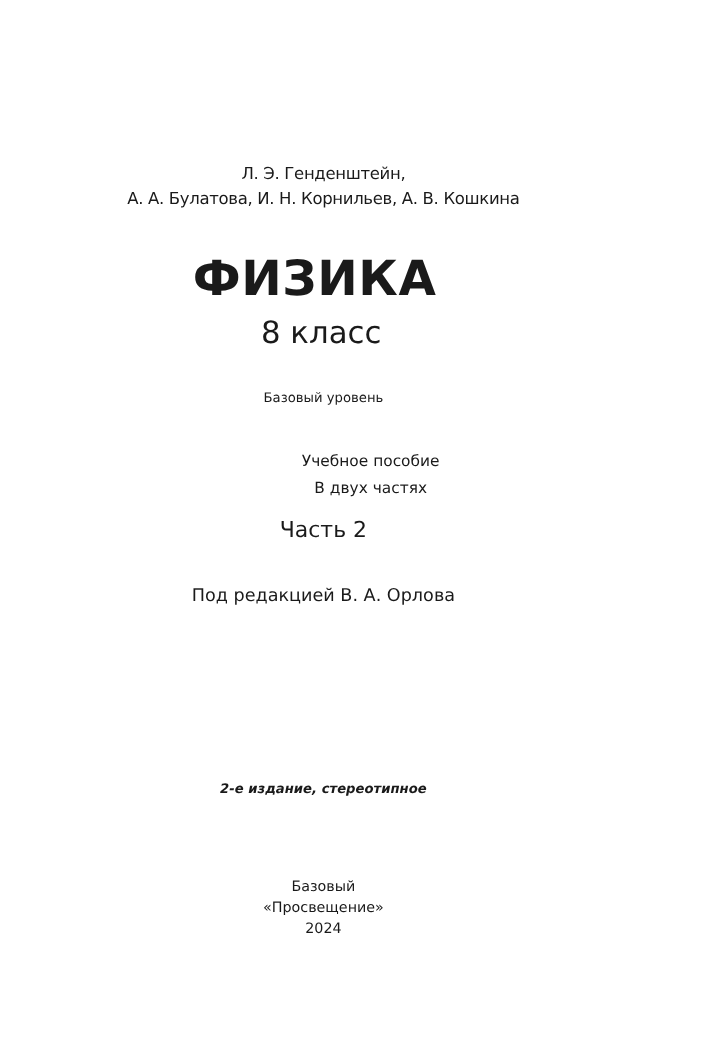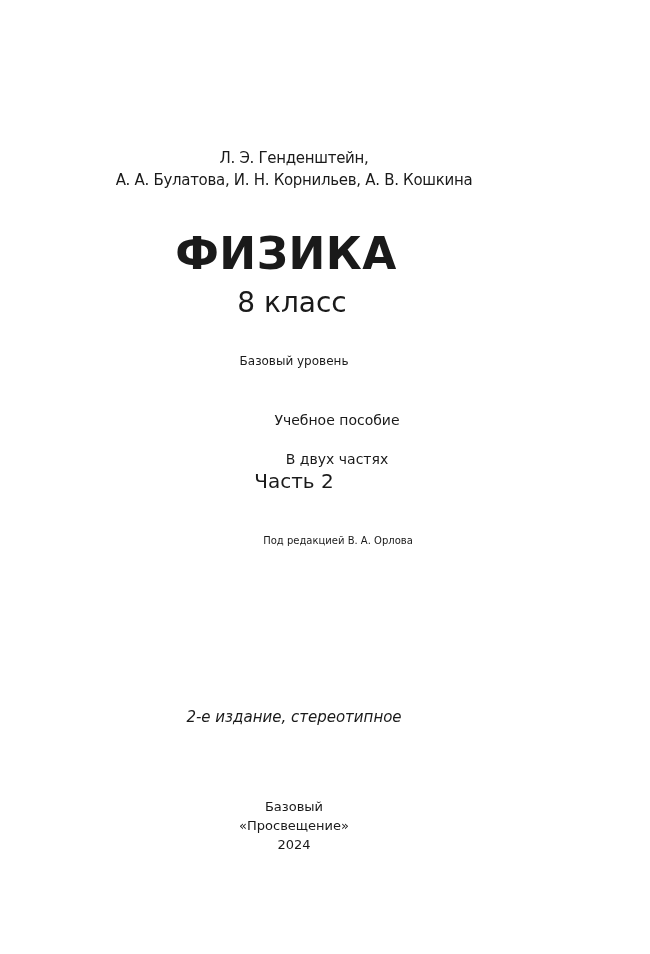--- a/index.html
+++ b/index.html
@@ -48,28 +48,28 @@
     .small {
       font-size: 14px;
       line-height: 24px;
       padding-left: 43px;
     }
     .part {
       font-size: 20px;
       line-height: 28px;
     }
     .editor {
-      font-size: 10px;
+      font-size: 16px;
       line-height: 20px;
-      padding-left: 44px;
     }
     .edition {
       font-style: italic;
-      font-size: 15px;
+      font-size: 12px;
       line-height: 14px;
+      font-weight: bold;
     }
     .publisher {
       font-size: 13px;
       line-height: 19px;
     }
   </style>
 </head>
 <body>
 
 <div>
@@ -77,21 +77,21 @@
   <div class="line authors" style="top:147px;">Л. Э. Генденштейн,</div>
   <div class="line authors" style="top:169px;">А. А. Булатова, И. Н. Корнильев, А. В. Кошкина</div>
 
   <div class="line title" style="top:229px;">ФИЗИКА</div>
 
   <div class="line grade" style="top:287px;">8 класс</div>
 
   <div class="line level" style="top:351px;">Базовый уровень</div>
 
   <div class="line small" style="top:408px;">Учебное пособие</div>
-  <div class="line small" style="top:447px;">В двух частях</div>
+  <div class="line small" style="top:432px;">В двух частях</div>
 
   <div class="line part" style="top:467px;">Часть 2</div>
 
   <div class="line editor" style="top:531px;">Под редакцией В. А. Орлова</div>
 
   <div class="line edition" style="top:710px;">2-е издание, стереотипное</div>
 
   <div class="line publisher" style="top:797px;">Базовый</div>
   <div class="line publisher" style="top:816px;">«Просвещение»</div>
   <div class="line publisher" style="top:835px;">2024</div>

